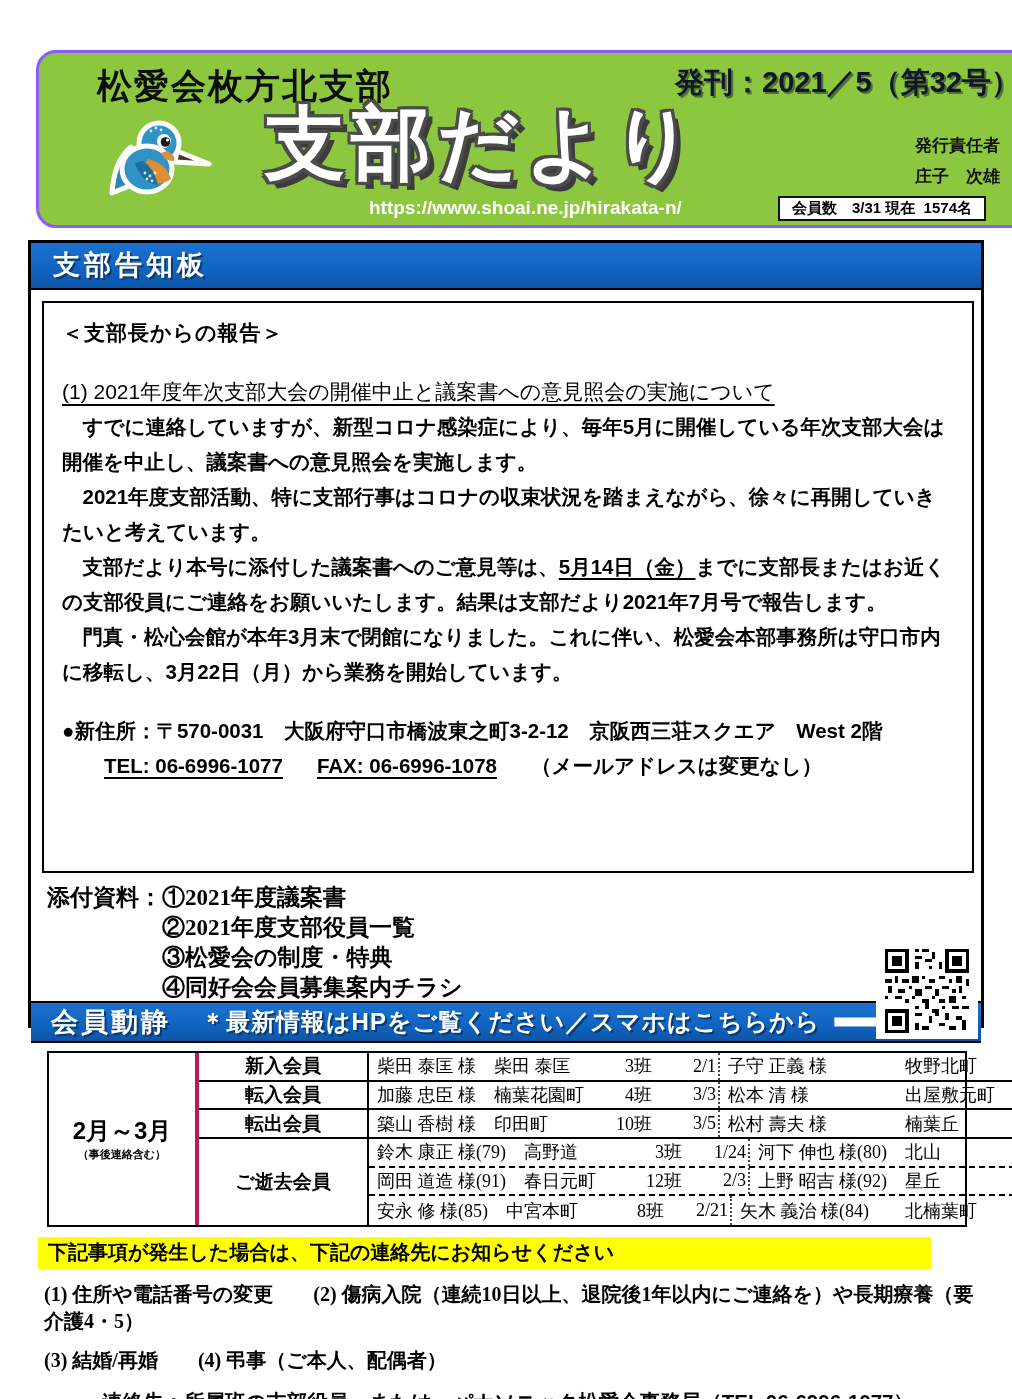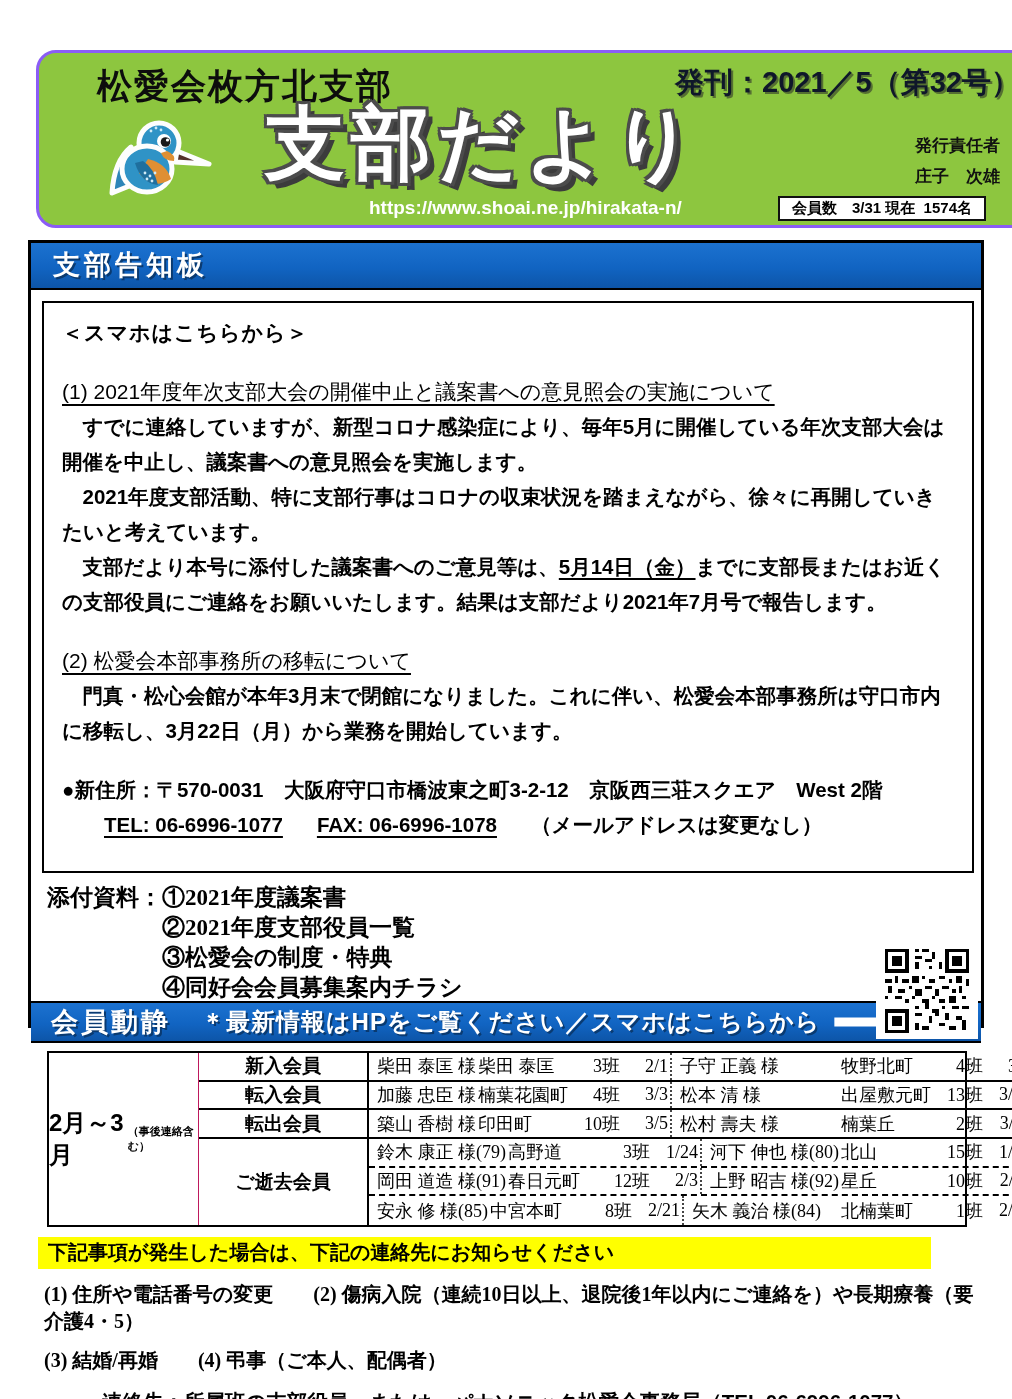--- a/index.html
+++ b/index.html
@@ -57,35 +57,35 @@
     display:flex; align-items:center; padding-left:20px; }
   .bm-title { font-size:27px; letter-spacing:3px; }
   .bm-note { font-size:24px; margin-left:30px; letter-spacing:1px; }
   .arrow-right { width:76px; height:32px; background:#fff; margin-left:14px;
     clip-path:polygon(0 36%, 58% 36%, 58% 8%, 100% 50%, 58% 92%, 58% 64%, 0 64%); }
 
   
   .mtable { position:absolute; left:16px; top:808px; width:920px; height:176px; border:2px solid #000;
     display:grid; grid-template-columns:150px 170px 1fr; grid-template-rows:repeat(6,1fr);
     font-family:"Liberation Serif", serif; font-size:18px; color:#000; }
-  .cell-period { grid-column:1; grid-row:1/7; border-right:1px solid #be185d;
-    display:flex; flex-direction:row; align-items:center; justify-content:center;
+  .cell-period { grid-column:1; grid-row:1/7; border-right:4px solid #be185d;
+    display:flex; flex-direction:column; align-items:center; justify-content:center;
     font-family:"Liberation Sans", sans-serif; }
   .period-main { font-size:24px; font-weight:800; }
   .period-note { font-size:11px; font-weight:700; }
   .cat { grid-column:2; border-right:2px solid #000; display:flex; align-items:center; justify-content:center;
     font-family:"Liberation Sans", sans-serif; font-size:19px; font-weight:600; }
   .cat.r1 { grid-row:1; border-bottom:2px solid #000; }
   .cat.r2 { grid-row:2; border-bottom:2px solid #000; }
   .cat.r3 { grid-row:3; border-bottom:2px solid #000; }
   .cat.r4 { grid-row:4/7; }
   .crow { grid-column:3; display:flex; align-items:stretch; }
   .crow.b-solid { border-bottom:2px solid #000; }
   .crow.b-dash  { border-bottom:2px dashed #000; }
-  .half { display:flex; align-items:center; gap:2px; }
+  .half { display:flex; align-items:center; gap:18px; }
   .half-l { flex:0 0 276px; padding:0 2px 0 8px; }
   .half-r { flex:1; border-left:2px dotted #444; padding:0 8px 0 8px; }
   .f-name { flex:1; white-space:nowrap; }
   .f-town { width:100px; white-space:nowrap; }
   .f-han  { width:40px; text-align:right; }
   .f-date { width:46px; text-align:right; }
 
   
   .contact { position:absolute; left:7px; top:994px; width:940px; color:#000; }
   .highlight { width:893px; background:#ffff00; padding:2px 10px 3px; font-size:20px; font-weight:800; }
@@ -135,26 +135,25 @@
 
     <a class="site-url" href="#">https://www.shoai.ne.jp/hirakata-n/</a>
     <div class="count-badge">会員数　3/31 現在  1574名</div>
   </div>
 
   <div class="frame">
 
     <div class="banner banner-notice">支部告知板</div>
 
     <div class="report-box">
-      <div class="rep-head">＜スマホはこちらから＞</div>
+      <div class="rep-head">＜支部長からの報告＞</div>
       <div class="item-title">(1) 2021年度年次支部大会の開催中止と議案書への意見照会の実施について</div>
       <p>　すでに連絡していますが、新型コロナ感染症により、毎年5月に開催している年次支部大会は開催を中止し、議案書への意見照会を実施します。</p>
       <p>　2021年度支部活動、特に支部行事はコロナの収束状況を踏まえながら、徐々に再開していきたいと考えています。</p>
       <p><span>　支部だより本号に添付した議案書へのご意見等は、</span><span class="deadline">5月14日（金）</span><span>までに支部長またはお近くの支部役員にご連絡をお願いいたします。結果は支部だより2021年7月号で報告します。</span></p>
-      <div class="item-title">(2) 松愛会本部事務所の移転について</div>
       <p>　門真・松心会館が本年3月末で閉館になりました。これに伴い、松愛会本部事務所は守口市内に移転し、3月22日（月）から業務を開始しています。</p>
       <p class="addr-line">●新住所：〒570-0031　大阪府守口市橋波東之町3-2-12　京阪西三荘スクエア　West 2階</p>
       <p class="tel-line"><span class="tel-num">TEL: 06-6996-1077</span><span class="tel-num">FAX: 06-6996-1078</span><span>（メールアドレスは変更なし）</span></p>
     </div>
 
     <div class="attachments">
       <div class="attach-label">添付資料：</div>
       <div>
         <div>①2021年度議案書</div>
         <div>②2021年度支部役員一覧</div>

